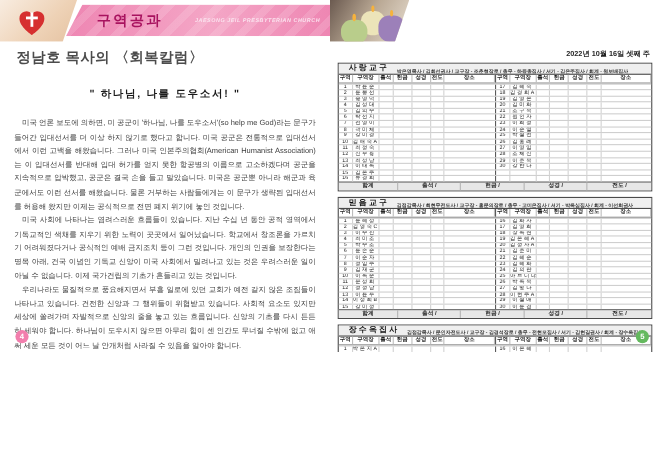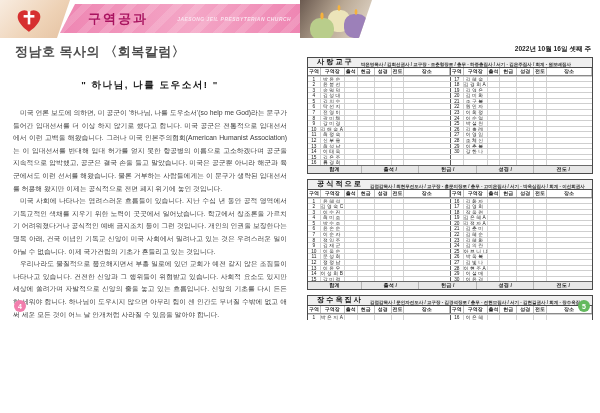--- a/index.html
+++ b/index.html
@@ -448,21 +448,21 @@
           <div class="t-total">
             <div class="tot-cell tot-label">합계</div>
             <div class="tot-cell">출석 /</div>
             <div class="tot-cell">헌금 /</div>
             <div class="tot-cell">성경 /</div>
             <div class="tot-cell">전도 /</div>
           </div>
         </div>
         <div class="section">
           <div class="sec-title-row">
-            <div class="sec-name">공식적으로</div>
+            <div class="sec-name">믿음교구</div>
             <div class="sec-staff">김점갑목사 / 최현무전도사 / 교구장 - 홍문의장로 / 총무 - 고미은집사 / 서기 - 박옥심집사 / 회계 - 이선희권사</div>
           </div>
           <div class="t-row t-head">
             <div class="t-half">
               <div class="t-cell c0">구역</div>
               <div class="t-cell c1">구역장</div>
               <div class="t-cell c2">출석</div>
               <div class="t-cell c3">헌금</div>
               <div class="t-cell c4">성경</div>
               <div class="t-cell c5">전도</div>

